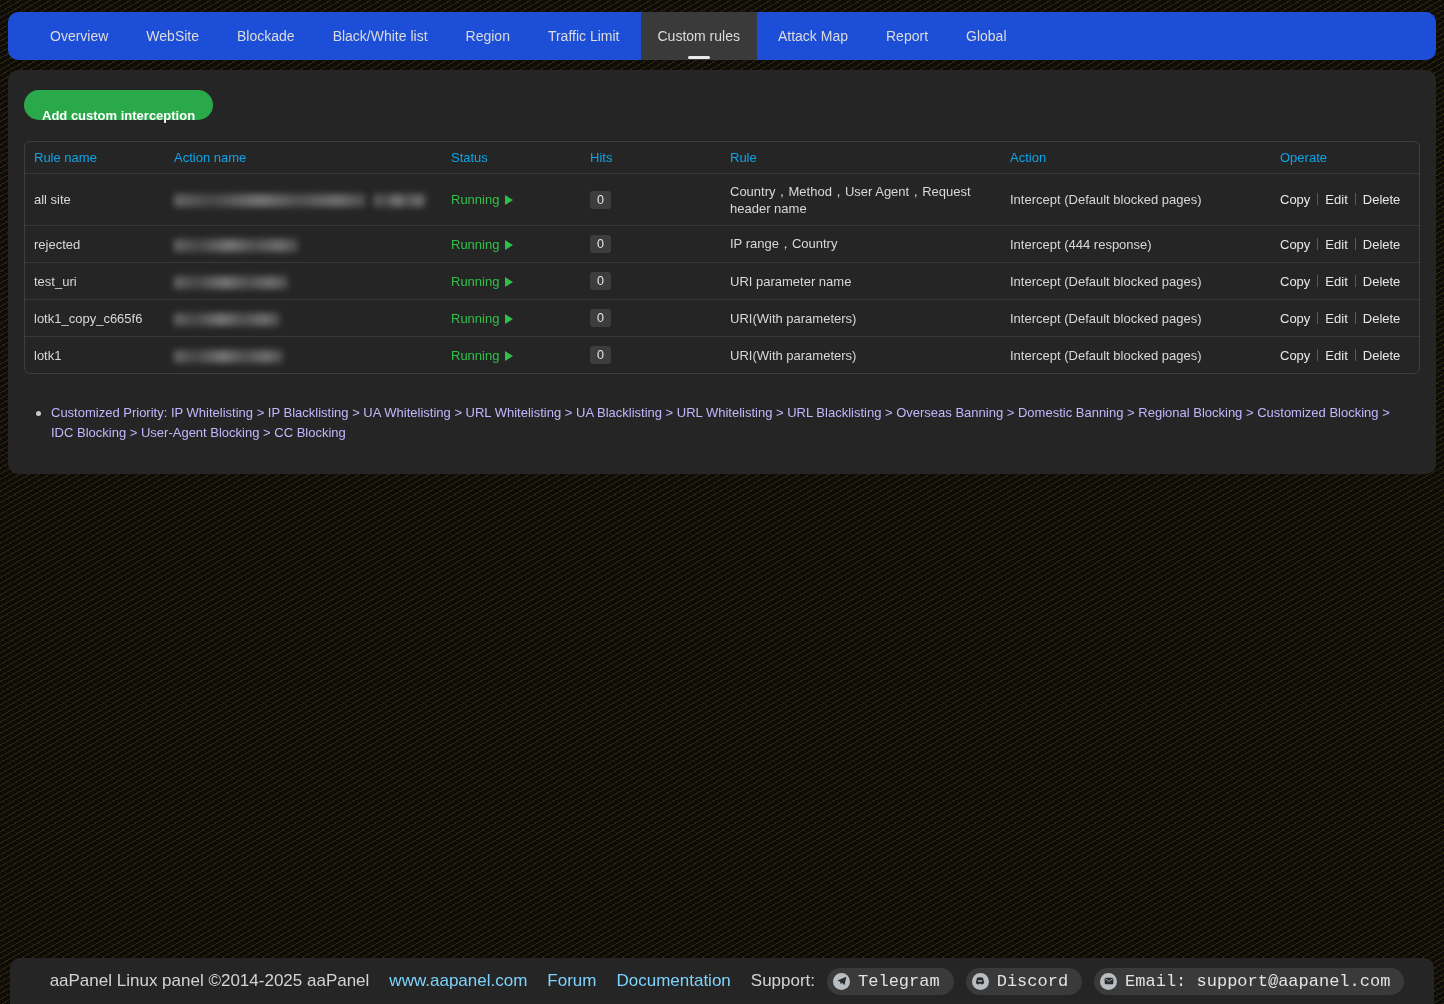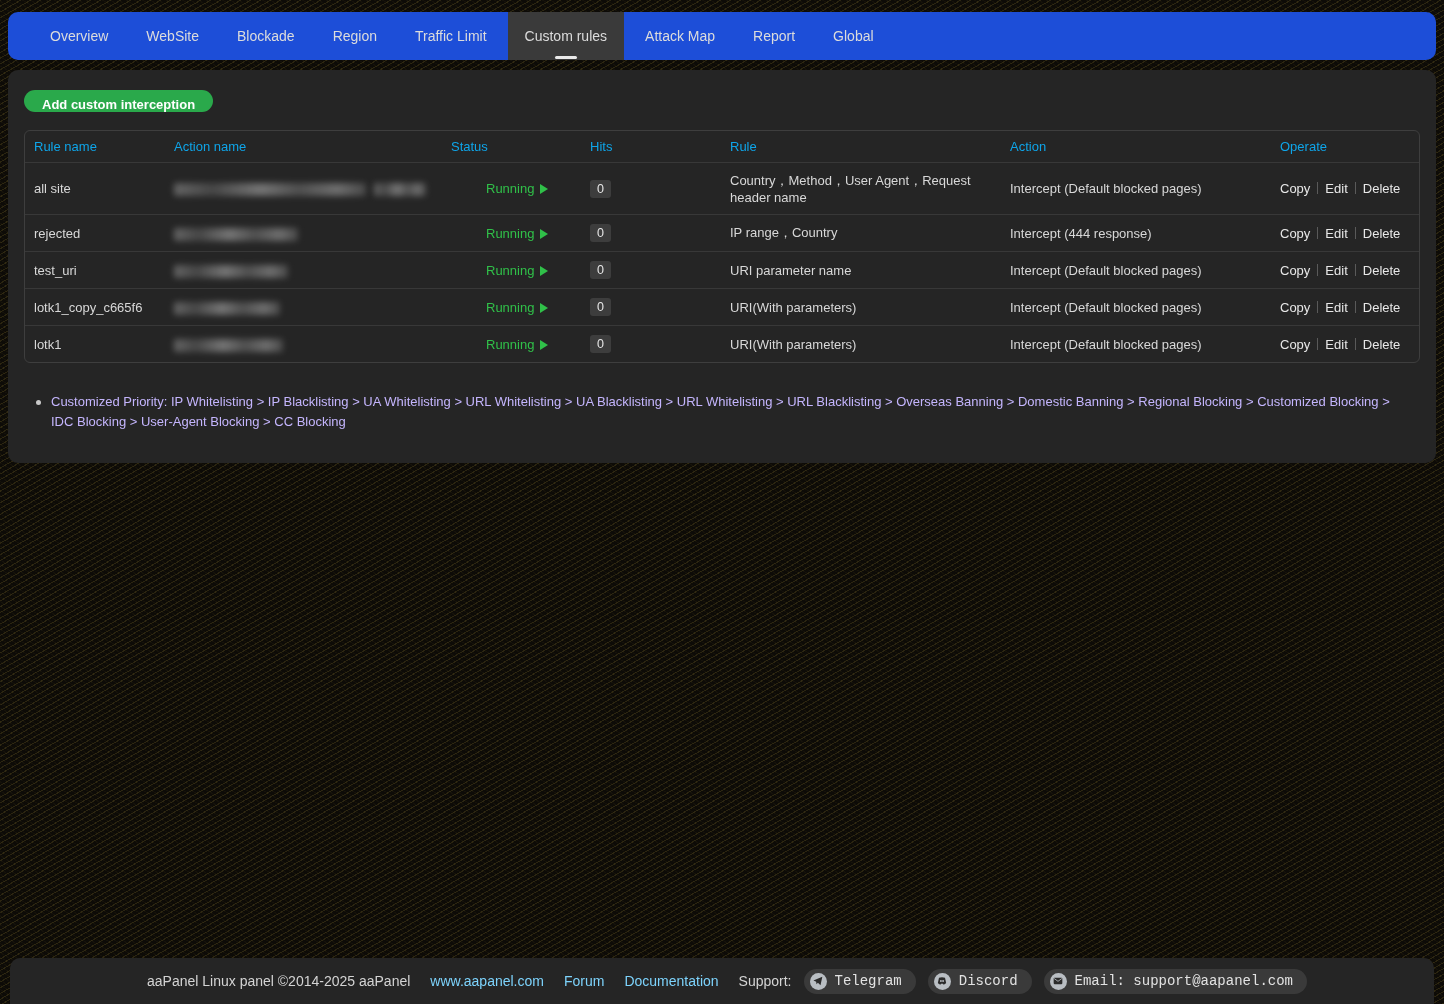--- a/index.html
+++ b/index.html
@@ -42,22 +42,22 @@
   
   .panel {
     margin:10px 8px 0 8px;
     min-height:385px;
     background:#252525;
     border-radius:10px;
     padding:20px 16px 26px 16px;
   }
   .btn-add {
     display:inline-block;
-    height:22px; line-height:30px;
-    padding:0 18px;
+    height:30px; line-height:30px;
+    padding:11px 18px;
     background:#2aa94b; color:#ffffff;
     font-size:13px; font-weight:700;
     border:none; border-radius:15px;
     cursor:pointer;
   }
 
   table.rules {
     margin-top:17px;
     width:100%;
     border:1px solid #3e3e3e;
@@ -68,21 +68,21 @@
   table.rules th, table.rules td {
     font-size:13px; text-align:left;
     padding:9px 9px; vertical-align:middle;
     color:#d8d8d8; font-weight:400;
     overflow:hidden;
   }
   table.rules th { color:#0ea5e9; padding:8px 9px; }
   table.rules td { border-top:1px solid #383838; }
   th.op, td.op { text-align:right; padding-right:14px; white-space:nowrap; }
 
-  .status-running { color:#30c049; white-space:nowrap; cursor:pointer;margin-left:35px; }
+  .status-running { color:#30c049; white-space:nowrap; cursor:pointer; }
   .play-icon {
     display:inline-block; width:0; height:0; margin-left:6px;
     border-left:8px solid #30c049;
     border-top:5px solid transparent;
     border-bottom:5px solid transparent;
     vertical-align:-1px;
   }
   .hits-badge {
     display:inline-block; min-width:12px; text-align:center;
     padding:2px 7px; background:#3d3d3d; color:#e6e6e6;
@@ -109,21 +109,21 @@
   .notes li::before {
     content:""; position:absolute; left:2px; top:8px;
     width:5px; height:5px; border-radius:50%; background:#c9c9c9;
   }
 
   
   .footer {
     position:absolute; left:10px; right:10px; top:958px; height:46px;
     background:#252525; border-radius:10px 10px 0 0;
     display:flex; align-items:center; justify-content:center;
-    font-size:14px; color:#d4d4d4;
+    font-size:17px; color:#d4d4d4;
   }
   .footer .ft-text { margin:0 10px; white-space:nowrap; }
   .footer .ft-link { margin:0 10px; white-space:nowrap; cursor:pointer; color:#7dd3fc; }
   .pill {
     display:inline-flex; align-items:center; gap:8px;
     background:#3a3a3a; border-radius:14px;
     padding:4px 14px 4px 6px; margin-left:12px;
     color:#e2e2e2; cursor:pointer; white-space:nowrap;font-family:Liberation Mono, monospace;
   }
   .pill .ic {
@@ -133,20 +133,21 @@
   }
   .pill .ic svg { display:block; }
 </style>
 </head>
 <body>
 
 <nav class="navbar">
   <div class="tab">Overview</div>
   <div class="tab">WebSite</div>
   <div class="tab">Blockade</div>
+  <div class="tab">Black/White list</div>
   <div class="tab">Region</div>
   <div class="tab">Traffic Limit</div>
   <div class="tab active">Custom rules</div>
   <div class="tab">Attack Map</div>
   <div class="tab">Report</div>
   <div class="tab">Global</div>
 </nav>
 
 <main class="panel">
   <button class="btn-add">Add custom interception</button>

